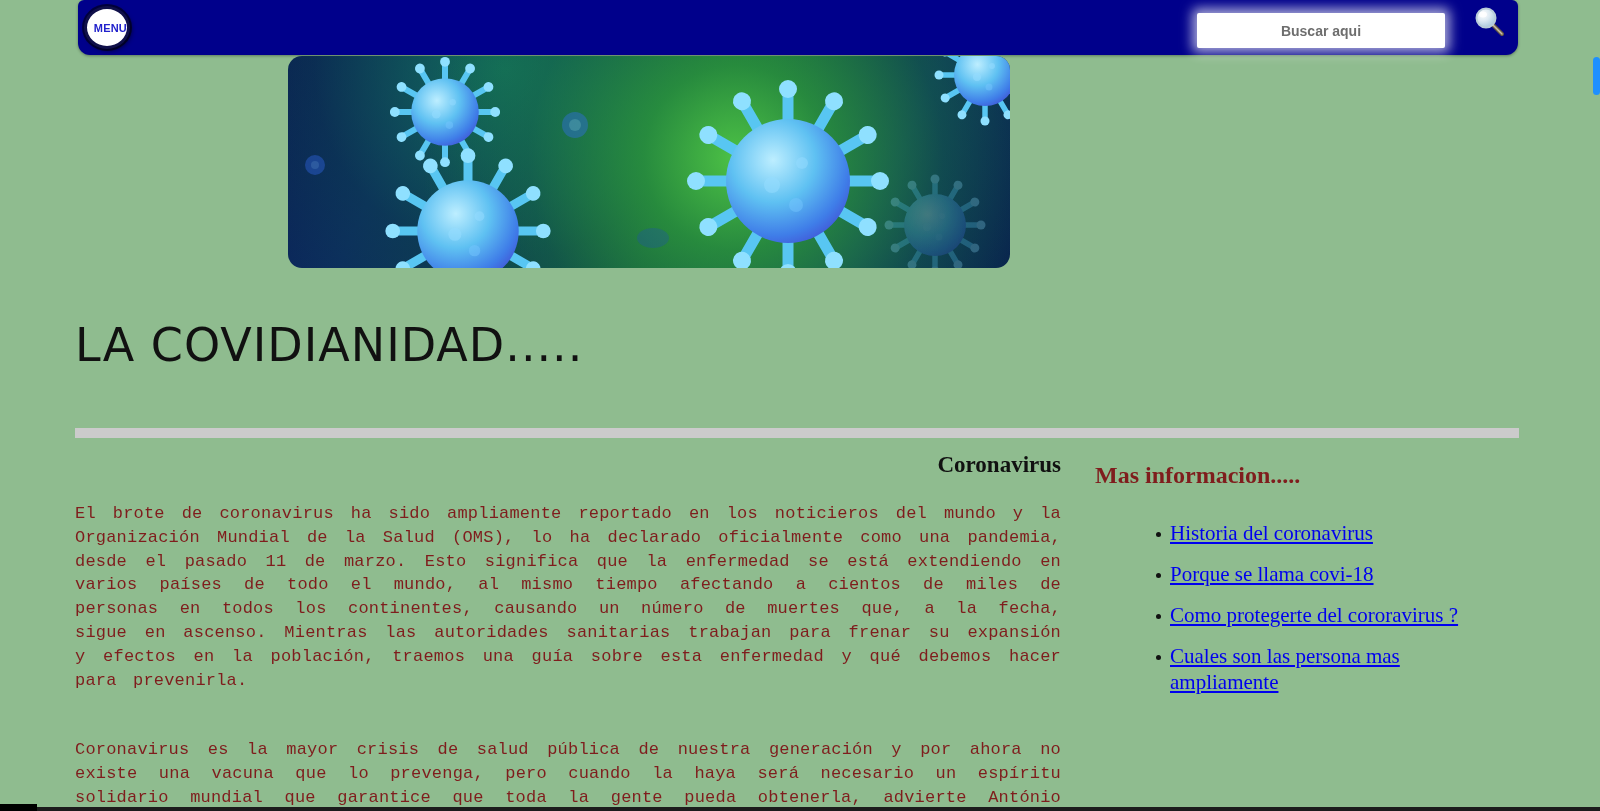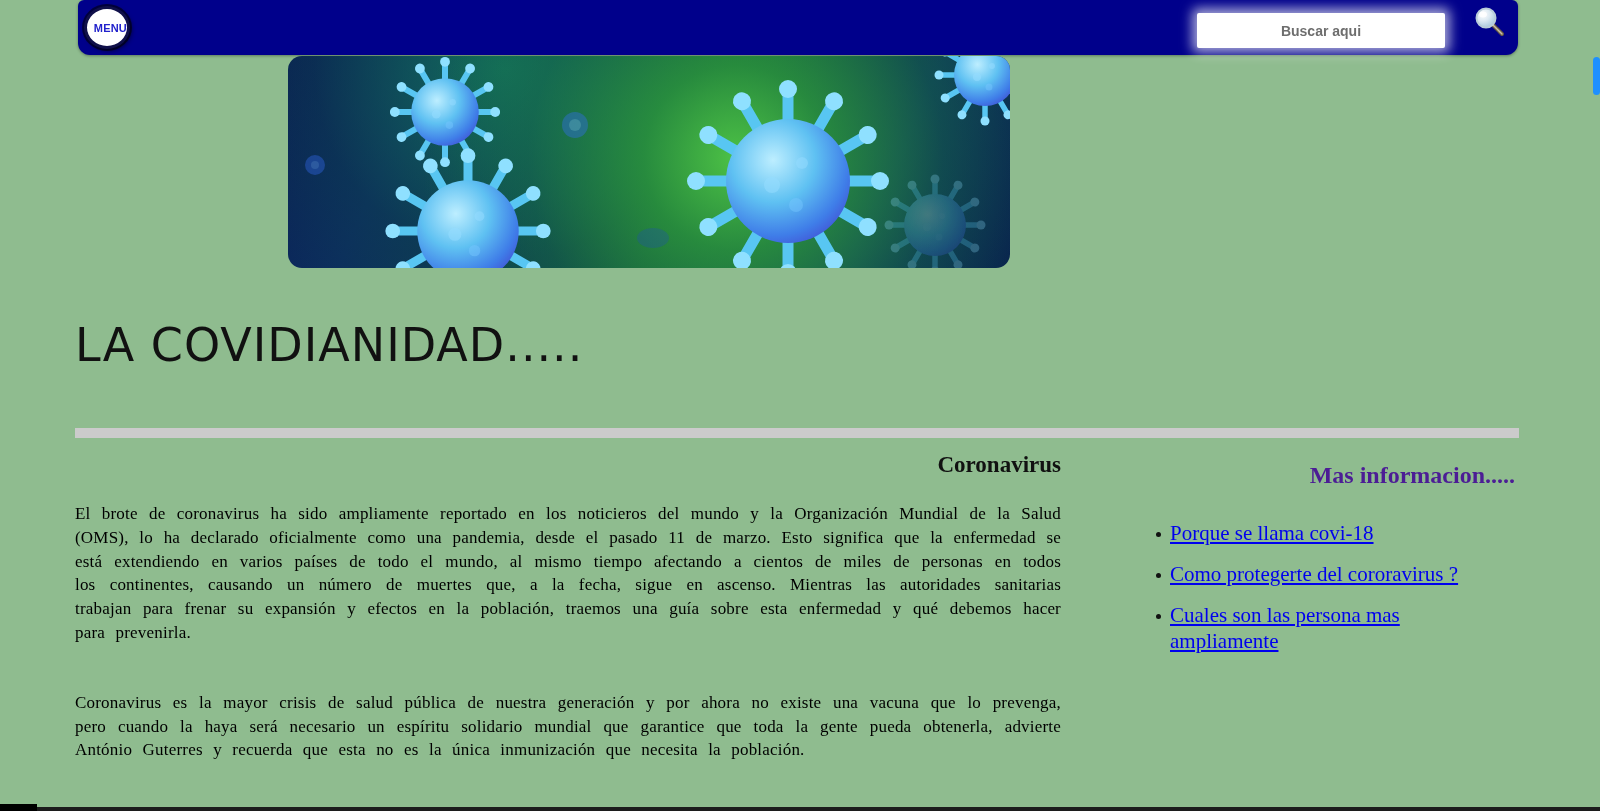--- a/index.html
+++ b/index.html
@@ -105,42 +105,42 @@
   }
   .main-heading {
     text-align: right;
     font-family: "Liberation Serif", serif;
     font-size: 23px;
     font-weight: bold;
     color: #111;
     margin-bottom: 24px;
   }
   .main-col p {
-    font-family: Liberation Serif, serif;
+    font-family: Liberation Mono, monospace;
     font-size: 17px;
     line-height: 1.4;
     letter-spacing: 0.2px;
     word-spacing: 6px;
     text-align: justify;
-    color: #000000;
+    color: #7f1d1d;
   }
   .main-col p + p { margin-top: 46px; }
 
   
   .sidebar {
     position: absolute;
     left: 1095px; top: 462px;
     width: 420px;
   }
   .sidebar-heading {
-    text-align: right;
+    text-align: left;
     font-family: "Liberation Serif", serif;
     font-size: 24px;
     font-weight: bold;
-    color: #4c1d95;
+    color: #7f1d1d;
     margin-bottom: 32px;
   }
   .sidebar ul {
     list-style: none;
     margin-left: 75px;
     width: 305px;
   }
   .sidebar li {
     position: relative;
     margin-bottom: 15px;
@@ -300,20 +300,21 @@
 
   <div class="main-col">
     <div class="main-heading">Coronavirus</div>
     <p>El brote de coronavirus ha sido ampliamente reportado en los noticieros del mundo y la Organización Mundial de la Salud (OMS), lo ha declarado oficialmente como una pandemia, desde el pasado 11 de marzo. Esto significa que la enfermedad se está extendiendo en varios países de todo el mundo, al mismo tiempo afectando a cientos de miles de personas en todos los continentes, causando un número de muertes que, a la fecha, sigue en ascenso. Mientras las autoridades sanitarias trabajan para frenar su expansión y efectos en la población, traemos una guía sobre esta enfermedad y qué debemos hacer para prevenirla.</p>
     <p>Coronavirus es la mayor crisis de salud pública de nuestra generación y por ahora no existe una vacuna que lo prevenga, pero cuando la haya será necesario un espíritu solidario mundial que garantice que toda la gente pueda obtenerla, advierte António Guterres y recuerda que esta no es la única inmunización que necesita la población.</p>
   </div>
 
   <div class="sidebar">
     <div class="sidebar-heading">Mas informacion.....</div>
     <ul>
+      <li><span class="bullet"></span><a>Historia del coronavirus</a></li>
       <li><span class="bullet"></span><a>Porque se llama covi-18</a></li>
       <li><span class="bullet"></span><a>Como protegerte del cororavirus ?</a></li>
       <li><span class="bullet"></span><a>Cuales son las persona mas ampliamente</a></li>
     </ul>
   </div>
 
   <div class="scroll-thumb"></div>
 
   <div class="bottom-edge"></div>
   <div class="bottom-edge-left"></div>

